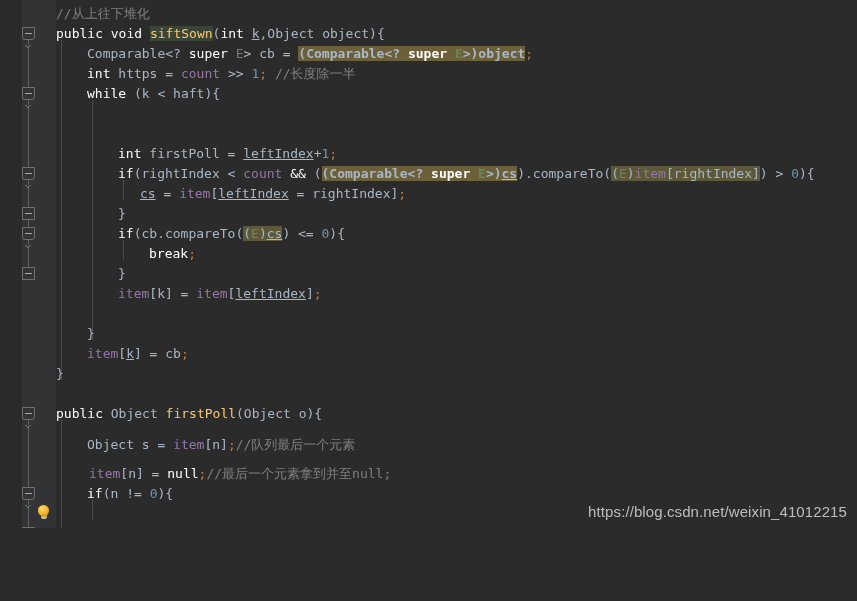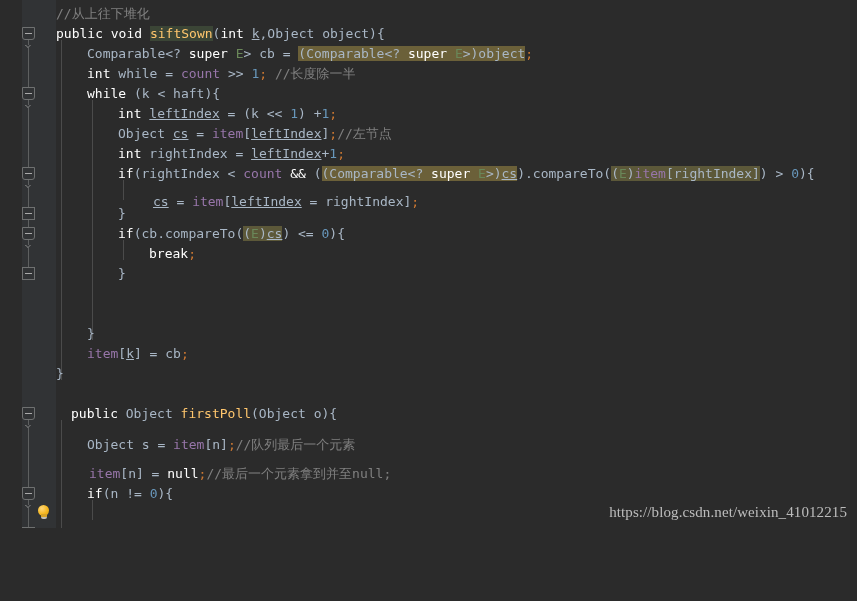--- a/index.html
+++ b/index.html
@@ -153,32 +153,32 @@
   .localu  { color: #a9b7c6; text-decoration: underline; }
   .num     { color: #6897bb; }
   .cmt     { color: #808080; }
   .mdecl   { color: #ffc66d; }
   .typep   { color: #6a8759; }
   .semi    { color: #cc7832; }
   .hint    { color: #787878; }
 
   
   .hl-decl  { background: #3b4536; }
-  .hl-cast  { background: #6b6039; }
+  .hl-cast  { background: #6b6039; font-weight: bold; }
   .hl-cast2 { background: #5c5839; }
   .hl-sel   { background: #214283; color: #a9b7c6; }
   .hl-hintbg{ background: #3a3a3a; }
 
   
   .watermark {
     position: absolute;
     right: 10px;
     bottom: 6px;
     color: #c8c8c8;
-    font-family: Liberation Serif, serif;
+    font-family: Liberation Sans, sans-serif;
     font-size: 15px;
     letter-spacing: 0.1px;
     opacity: 0.92;
   }
 </style>
 </head>
 <body>
 
 <div id="app">
 
@@ -241,51 +241,50 @@
     <div class="indent-guide" style="left:67px; top:180px; height:20px;"></div>
     <div class="indent-guide" style="left:67px; top:240px; height:20px;"></div>
     <div class="indent-guide" style="left:36px; top:500px; height:20px;"></div>
 
     <div class="line" style="top:4px; left:0px;"><span class="cmt">//从上往下堆化</span></div>
 
     <div class="line" style="top:24px; left:0px;"><span class="kw">public</span><span class="txt"> </span><span class="kw">void</span><span class="txt"> </span><span class="hl-decl mdecl">siftSown</span><span class="txt">(</span><span class="kw">int</span><span class="txt"> </span><span class="localu">k</span><span class="txt">,Object object){</span></div>
 
     <div class="line" style="top:44px; left:31px;"><span class="txt">Comparable&lt;? </span><span class="kw">super</span><span class="txt"> </span><span class="typep">E</span><span class="txt">&gt; cb = </span><span class="hl-cast"><span class="txt">(Comparable&lt;? </span><span class="kw">super</span><span class="txt"> </span><span class="typep">E</span><span class="txt">&gt;)object</span></span><span class="semi">;</span></div>
 
-    <div class="line" style="top:64px; left:31px;"><span class="kw">int</span><span class="txt"> while = </span><span class="fld">count</span><span class="txt"> &gt;&gt; </span><span class="num">1</span><span class="semi">;</span><span class="txt"> </span><span class="cmt">//长度除一半</span></div>
+    <div class="line" style="top:64px; left:31px;"><span class="kw">int</span><span class="txt"> https = </span><span class="fld">count</span><span class="txt"> &gt;&gt; </span><span class="num">1</span><span class="semi">;</span><span class="txt"> </span><span class="cmt">//长度除一半</span></div>
 
     <div class="line" style="top:84px; left:31px;"><span class="kw">while</span><span class="txt"> (k &lt; haft){</span></div>
 
-    <div class="line" style="top:104px; left:62px;"><span class="kw">int</span><span class="txt"> </span><span class="localu">leftIndex</span><span class="txt"> = (k &lt;&lt; </span><span class="num">1</span><span class="txt">) +</span><span class="num">1</span><span class="semi">;</span></div>
-
-    <div class="line" style="top:124px; left:62px;"><span class="txt">Object </span><span class="localu">cs</span><span class="txt"> = </span><span class="fld">item</span><span class="txt">[</span><span class="localu">leftIndex</span><span class="txt">]</span><span class="semi">;</span><span class="cmt">//左节点</span></div>
-
-    <div class="line" style="top:144px; left:62px;"><span class="kw">int</span><span class="txt"> rightIndex = </span><span class="localu">leftIndex</span><span class="txt">+</span><span class="num">1</span><span class="semi">;</span></div>
+
+
+    <div class="line" style="top:144px; left:62px;"><span class="kw">int</span><span class="txt"> firstPoll = </span><span class="localu">leftIndex</span><span class="txt">+</span><span class="num">1</span><span class="semi">;</span></div>
 
     <div class="line" style="top:164px; left:62px;"><span class="kw">if</span><span class="txt">(rightIndex &lt; </span><span class="fld">count</span><span class="txt"> </span><span class="kw">&amp;&amp;</span><span class="txt"> (</span><span class="hl-cast"><span class="txt">(Comparable&lt;? </span><span class="kw">super</span><span class="txt"> </span><span class="typep">E</span><span class="txt">&gt;)</span><span class="localu">cs</span></span><span class="txt">).compareTo(</span><span class="hl-cast2"><span class="txt">(</span><span class="typep">E</span><span class="txt">)</span><span class="fld">item</span><span class="txt">[rightIndex]</span></span><span class="txt">) &gt; </span><span class="num">0</span><span class="txt">){</span></div>
 
-    <div class="line" style="top:184px; left:97px;margin-top:8px;"><span class="localu">cs</span><span class="txt"> = </span><span class="fld">item</span><span class="txt">[</span><span class="localu">leftIndex</span><span class="txt"> = rightIndex]</span><span class="semi">;</span></div>
+    <div class="line" style="top:184px; left:84px;"><span class="localu">cs</span><span class="txt"> = </span><span class="fld">item</span><span class="txt">[</span><span class="localu">leftIndex</span><span class="txt"> = rightIndex]</span><span class="semi">;</span></div>
 
     <div class="line" style="top:204px; left:62px;"><span class="txt">}</span></div>
 
     <div class="line" style="top:224px; left:62px;"><span class="kw">if</span><span class="txt">(cb.compareTo(</span><span class="hl-cast2"><span class="txt">(</span><span class="typep">E</span><span class="txt">)</span><span class="localu">cs</span></span><span class="txt">) &lt;= </span><span class="num">0</span><span class="txt">){</span></div>
 
     <div class="line" style="top:244px; left:93px;"><span class="kw">break</span><span class="semi">;</span></div>
 
     <div class="line" style="top:264px; left:62px;"><span class="txt">}</span></div>
 
+    <div class="line" style="top:284px; left:62px;"><span class="fld">item</span><span class="txt">[k] = </span><span class="fld">item</span><span class="txt">[</span><span class="localu">leftIndex</span><span class="txt">]</span><span class="semi">;</span></div>
 
 
     <div class="line" style="top:324px; left:31px;"><span class="txt">}</span></div>
 
     <div class="line" style="top:344px; left:31px;"><span class="fld">item</span><span class="txt">[</span><span class="localu">k</span><span class="txt">] = cb</span><span class="semi">;</span></div>
 
     <div class="line" style="top:364px; left:0px;"><span class="txt">}</span></div>
 
-    <div class="line" style="top:404px; left:0px;margin-left:15px;"><span class="kw">public</span><span class="txt"> Object </span><span class="mdecl">firstPoll</span><span class="txt">(Object o){</span></div>
+    <div class="line" style="top:404px; left:0px;"><span class="kw">public</span><span class="txt"> Object </span><span class="mdecl">firstPoll</span><span class="txt">(Object o){</span></div>
 
 
     <div class="line" style="top:435px; left:31px;"><span class="txt">Object s = </span><span class="fld">item</span><span class="txt">[n]</span><span class="semi">;</span><span class="cmt">//队列最后一个元素</span></div>
 
     <div class="line" style="top:464px; left:33px;"><span class="fld">item</span><span class="txt">[n] = </span><span class="kw">null</span><span class="semi">;</span><span class="cmt">//最后一个元素拿到并至null;</span></div>
 
     <div class="line" style="top:484px; left:31px;"><span class="kw">if</span><span class="txt">(n != </span><span class="num">0</span><span class="txt">){</span></div>
 
 
     <div class="line" style="top:524px; left:31px;"><span class="txt">}</span></div>

